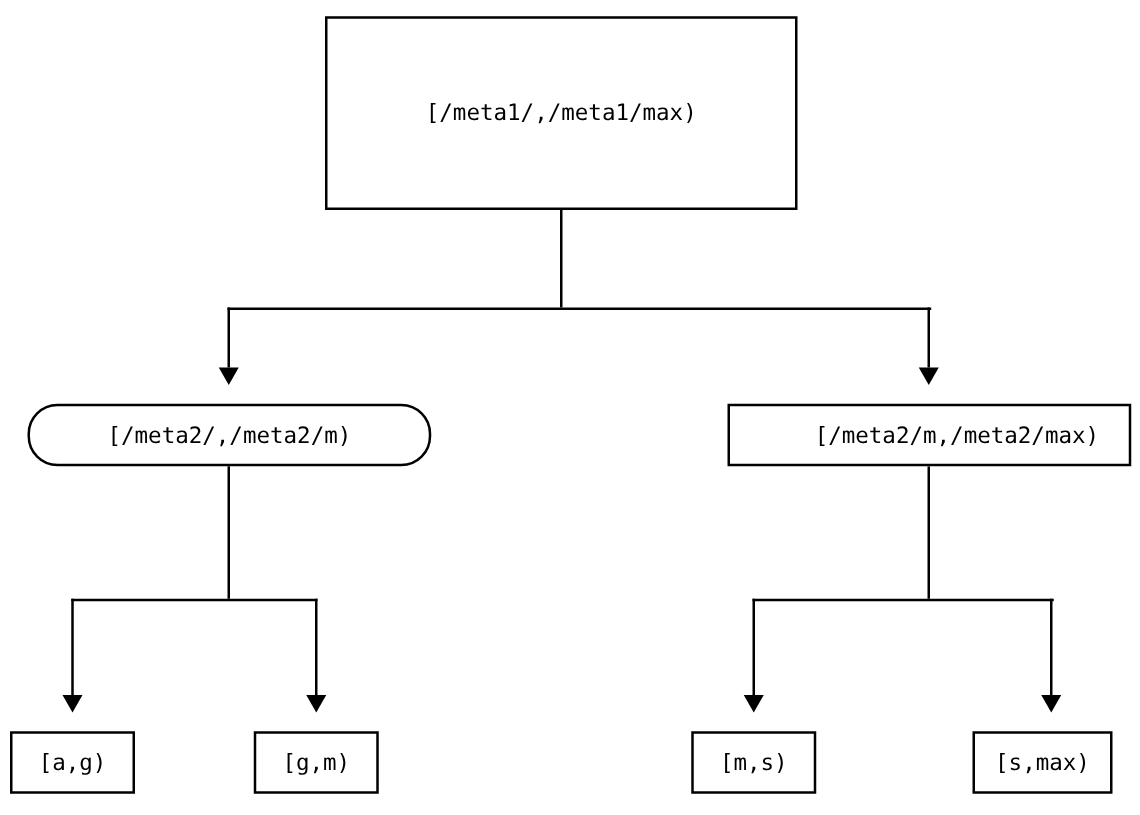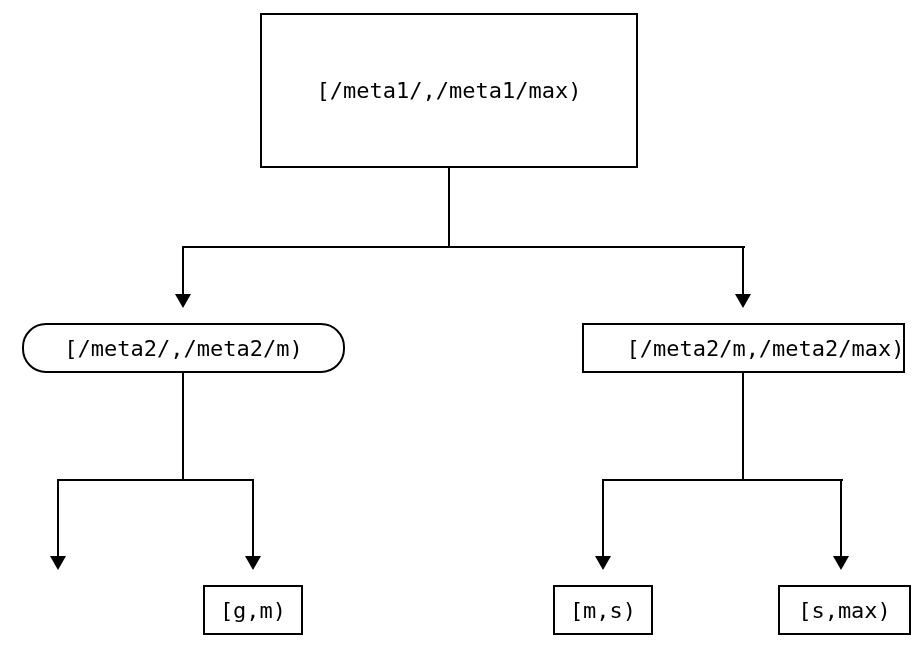--- a/index.html
+++ b/index.html
@@ -17,21 +17,21 @@
   }
   .node {
     position: absolute;
     box-sizing: border-box;
     border: 2px solid #000000;
     background: #ffffff;
     display: flex;
     align-items: center;
     justify-content: center;
     color: #000000;
-    font-size: 22px;
+    font-size: 18px;
     letter-spacing: 0px;
     white-space: nowrap;
   }
   .line {
     position: absolute;
     background: #000000;
   }
   .arrow {
     position: absolute;
     width: 0;
@@ -41,21 +41,21 @@
     border-top: 14px solid #000000;
   }
 
   
   .node-root      { left: 260px; top: 13px;  width: 378px; height: 155px; }
   .node-l2-left   { left: 22px;  top: 323px; width: 323px; height: 50px; border-radius: 24px; }
   .node-l2-right  { left: 582px; top: 323px; width: 323px; height: 50px; padding-left: 44px; }
   .node-leaf-ag   { left: 8px;   top: 585px; width: 100px; height: 50px; }
   .node-leaf-gm   { left: 203px; top: 585px; width: 100px; height: 50px; }
   .node-leaf-ms   { left: 553px; top: 585px; width: 100px; height: 50px; }
-  .node-leaf-smax { left: 778px; top: 585px; width: 133px; height: 50px; }
+  .node-leaf-smax { left: 778px; top: 585px; width: 112px; height: 50px; }
 
   
   .c-root-stem    { left: 448px; top: 168px; width: 2px;   height: 78px; }
   .c-root-bar     { left: 182px; top: 246px; width: 563px; height: 2px; }
   .c-drop-l2l     { left: 182px; top: 246px; width: 2px;   height: 48px; }
   .c-drop-l2r     { left: 742px; top: 246px; width: 2px;   height: 48px; }
   .a-l2l          { left: 175px; top: 294px; }
   .a-l2r          { left: 735px; top: 294px; }
 
   
@@ -105,20 +105,23 @@
   </div>
 
   <div class="node node-l2-left">
     <span>[/meta2/,/meta2/m)</span>
   </div>
 
   <div class="node node-l2-right">
     <span>[/meta2/m,/meta2/max)</span>
   </div>
 
+  <div class="node node-leaf-ag">
+    <span>[a,g)</span>
+  </div>
 
   <div class="node node-leaf-ms">
     <span>[m,s)</span>
   </div>
 
   <div class="node node-leaf-gm">
     <span>[g,m)</span>
   </div>
 
   <div class="node node-leaf-smax">

